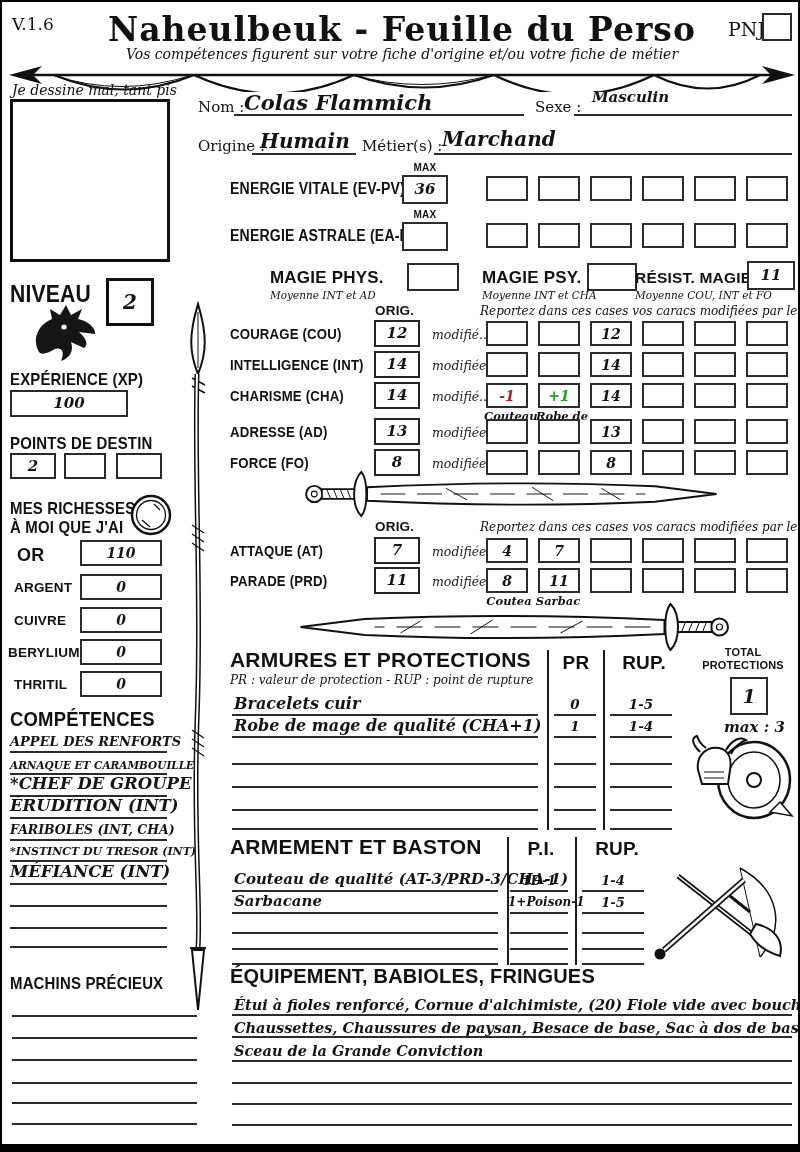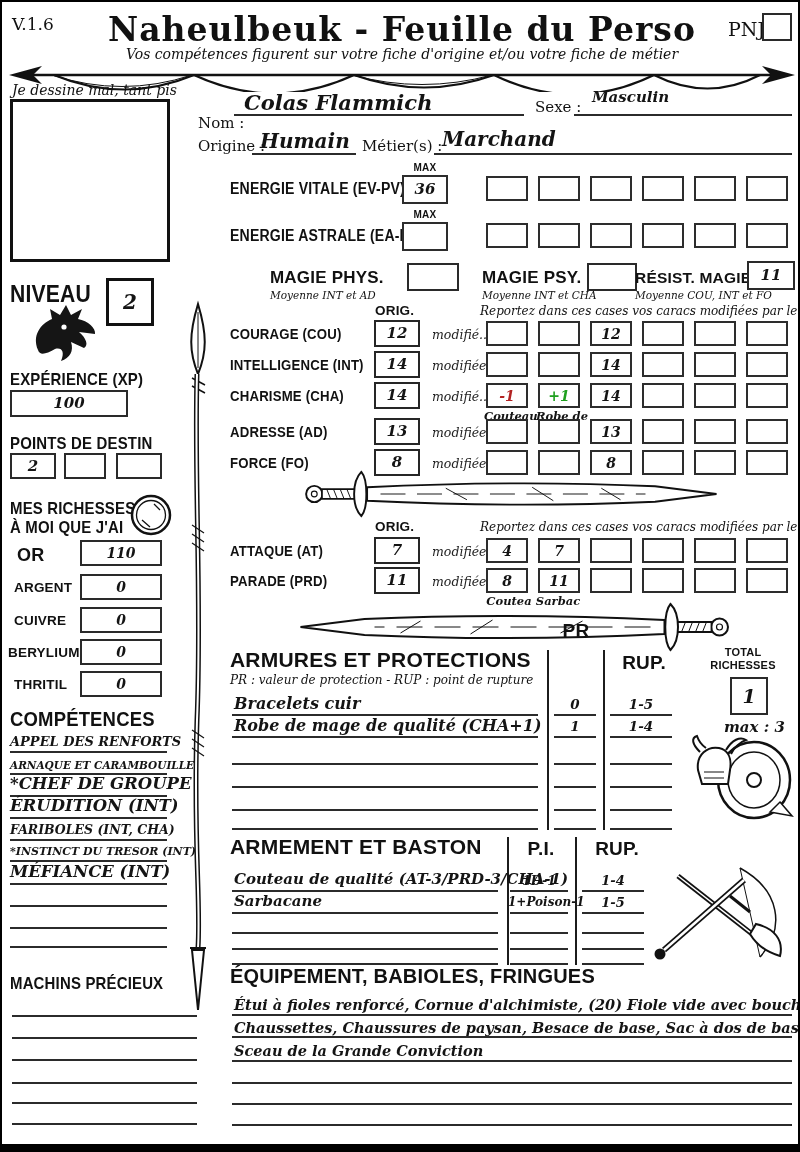--- a/index.html
+++ b/index.html
@@ -53,21 +53,21 @@
     <path d="M14 17 H778" stroke="#111" stroke-width="2.5" fill="none"></path>
     <path d="M3 17 L36 8 L27 17 L36 26 Z" fill="#111"></path>
     <path d="M789 17 L756 8 L765 17 L756 26 Z" fill="#111"></path>
     <path d="M48 17 Q118 46 188 17 M188 17 Q268 54 348 17 M348 17 Q418 42 488 17 M488 17 Q568 56 648 17 M648 17 Q702 44 754 17" stroke="#111" stroke-width="2.2" fill="none"></path>
     <path d="M46 17 Q116 40 186 17 M346 17 Q416 36 486 17" stroke="#111" stroke-width="1" fill="none"></path>
   </svg>
 
   <div class="abs cal" style="left:10px;top:80px;font-size:14px;">Je dessine mal, tant pis</div>
   <div class="abs" style="left:8px;top:97px;width:160px;height:163px;border:3px solid #111;background:#fff;box-sizing:border-box;"></div>
 
-  <div class="abs ser" style="left:196px;top:96px;font-size:15px;margin-top:16px;">Nom :</div>
+  <div class="abs ser" style="left:196px;top:96px;font-size:15px;">Nom :</div>
   <div class="abs hw" style="left:242px;top:88px;font-size:21px;">Colas Flammich</div>
   <div class="uline" style="left:232px;top:112px;width:290px;"></div>
   <div class="abs ser" style="left:533px;top:96px;font-size:15px;">Sexe :</div>
   <div class="abs hw" style="left:590px;top:86px;font-size:15px;text-align:center;">Masculin</div>
   <div class="uline" style="left:572px;top:112px;width:218px;"></div>
 
   <div class="abs ser" style="left:196px;top:135px;font-size:15px;">Origine :</div>
   <div class="abs hw" style="left:258px;top:127px;font-size:20px;">Humain</div>
   <div class="uline" style="left:250px;top:151px;width:104px;"></div>
   <div class="abs ser" style="left:360px;top:135px;font-size:15px;">Métier(s) :</div>
@@ -217,21 +217,21 @@
     <path d="M62 2 C52 12 52 38 62 48 C69 40 69 10 62 2 Z" fill="#fff" stroke="#111" stroke-width="2"></path>
     <path d="M68 18 C150 14 260 12 368 17 L432 25 L368 33 C260 38 150 36 68 32 Z" fill="#fff" stroke="#111" stroke-width="2"></path>
     <path d="M82 25 H358" stroke="#111" stroke-width="1" stroke-dasharray="26 12"></path>
     <path d="M150 19 L172 31 M240 18 L262 32 M312 19 L332 31" stroke="#111" stroke-width="1"></path>
   </svg>
 
   <div class="abs lbl" style="left:228px;top:646px;font-size:21px;">ARMURES ET PROTECTIONS</div>
   <div class="abs cal" style="left:228px;top:671px;font-size:12px;">PR : valeur de protection - RUP : point de rupture</div>
   <div class="vline" style="left:545px;top:648px;height:180px;"></div>
   <div class="vline" style="left:601px;top:648px;height:180px;"></div>
-  <div class="abs lbl" style="left:547px;top:618px;width:54px;text-align:center;font-size:19px;">PR</div>
+  <div class="abs lbl" style="left:547px;top:650px;width:54px;text-align:center;font-size:19px;">PR</div>
   <div class="abs lbl" style="left:603px;top:650px;width:78px;text-align:center;font-size:19px;">RUP.</div>
 
   <div class="abs hw" style="left:232px;top:692px;font-size:16px;">Bracelets cuir</div>
   <div class="uline" style="left:230px;top:712px;width:306px;"></div>
   <div class="abs hw" style="left:552px;top:694px;width:42px;text-align:center;font-size:13.5px;">0</div>
   <div class="uline" style="left:552px;top:712px;width:42px;"></div>
   <div class="abs hw" style="left:608px;top:694px;width:62px;text-align:center;font-size:13.5px;">1-5</div>
   <div class="uline" style="left:608px;top:712px;width:62px;"></div>
 
   <div class="abs hw" style="left:232px;top:714px;font-size:16px;">Robe de mage de qualité (CHA+1)</div>
@@ -249,21 +249,21 @@
   <div class="uline" style="left:608px;top:784px;width:62px;"></div>
   <div class="uline" style="left:230px;top:807px;width:306px;"></div>
   <div class="uline" style="left:552px;top:807px;width:42px;"></div>
   <div class="uline" style="left:608px;top:807px;width:62px;"></div>
   <div class="uline" style="left:230px;top:826px;width:306px;"></div>
   <div class="uline" style="left:552px;top:826px;width:42px;"></div>
   <div class="uline" style="left:608px;top:826px;width:62px;"></div>
 
   <div class="abs lbl" style="left:688px;top:644px;width:106px;text-align:center;font-size:11px;line-height:13px;">
     <span>TOTAL</span><br>
-    <span>RICHESSES</span>
+    <span>PROTECTIONS</span>
   </div>
   <div class="box hw" style="left:728px;top:675px;width:38px;height:38px;border-width:2.5px;font-size:19px;line-height:34px;">1</div>
   <div class="abs hw" style="left:722px;top:716px;font-size:15px;">max : 3</div>
   <svg class="abs" style="left:686px;top:732px;" width="106" height="86" viewBox="0 0 106 86">
     <ellipse cx="66" cy="46" rx="36" ry="38" fill="#fff" stroke="#111" stroke-width="2.5"></ellipse>
     <ellipse cx="66" cy="46" rx="26" ry="28" fill="none" stroke="#111" stroke-width="1.5"></ellipse>
     <circle cx="66" cy="46" r="7" fill="none" stroke="#111" stroke-width="2"></circle>
     <path d="M92 68 L104 82 L82 78 Z" fill="#fff" stroke="#111" stroke-width="1.5"></path>
     <path d="M10 36 C8 20 20 12 31 14 C40 16 44 24 42 36 L40 50 L14 50 Z" fill="#fff" stroke="#111" stroke-width="2"></path>
     <path d="M12 18 C4 10 3 4 9 2 C11 8 15 12 18 14" fill="none" stroke="#111" stroke-width="2"></path>

